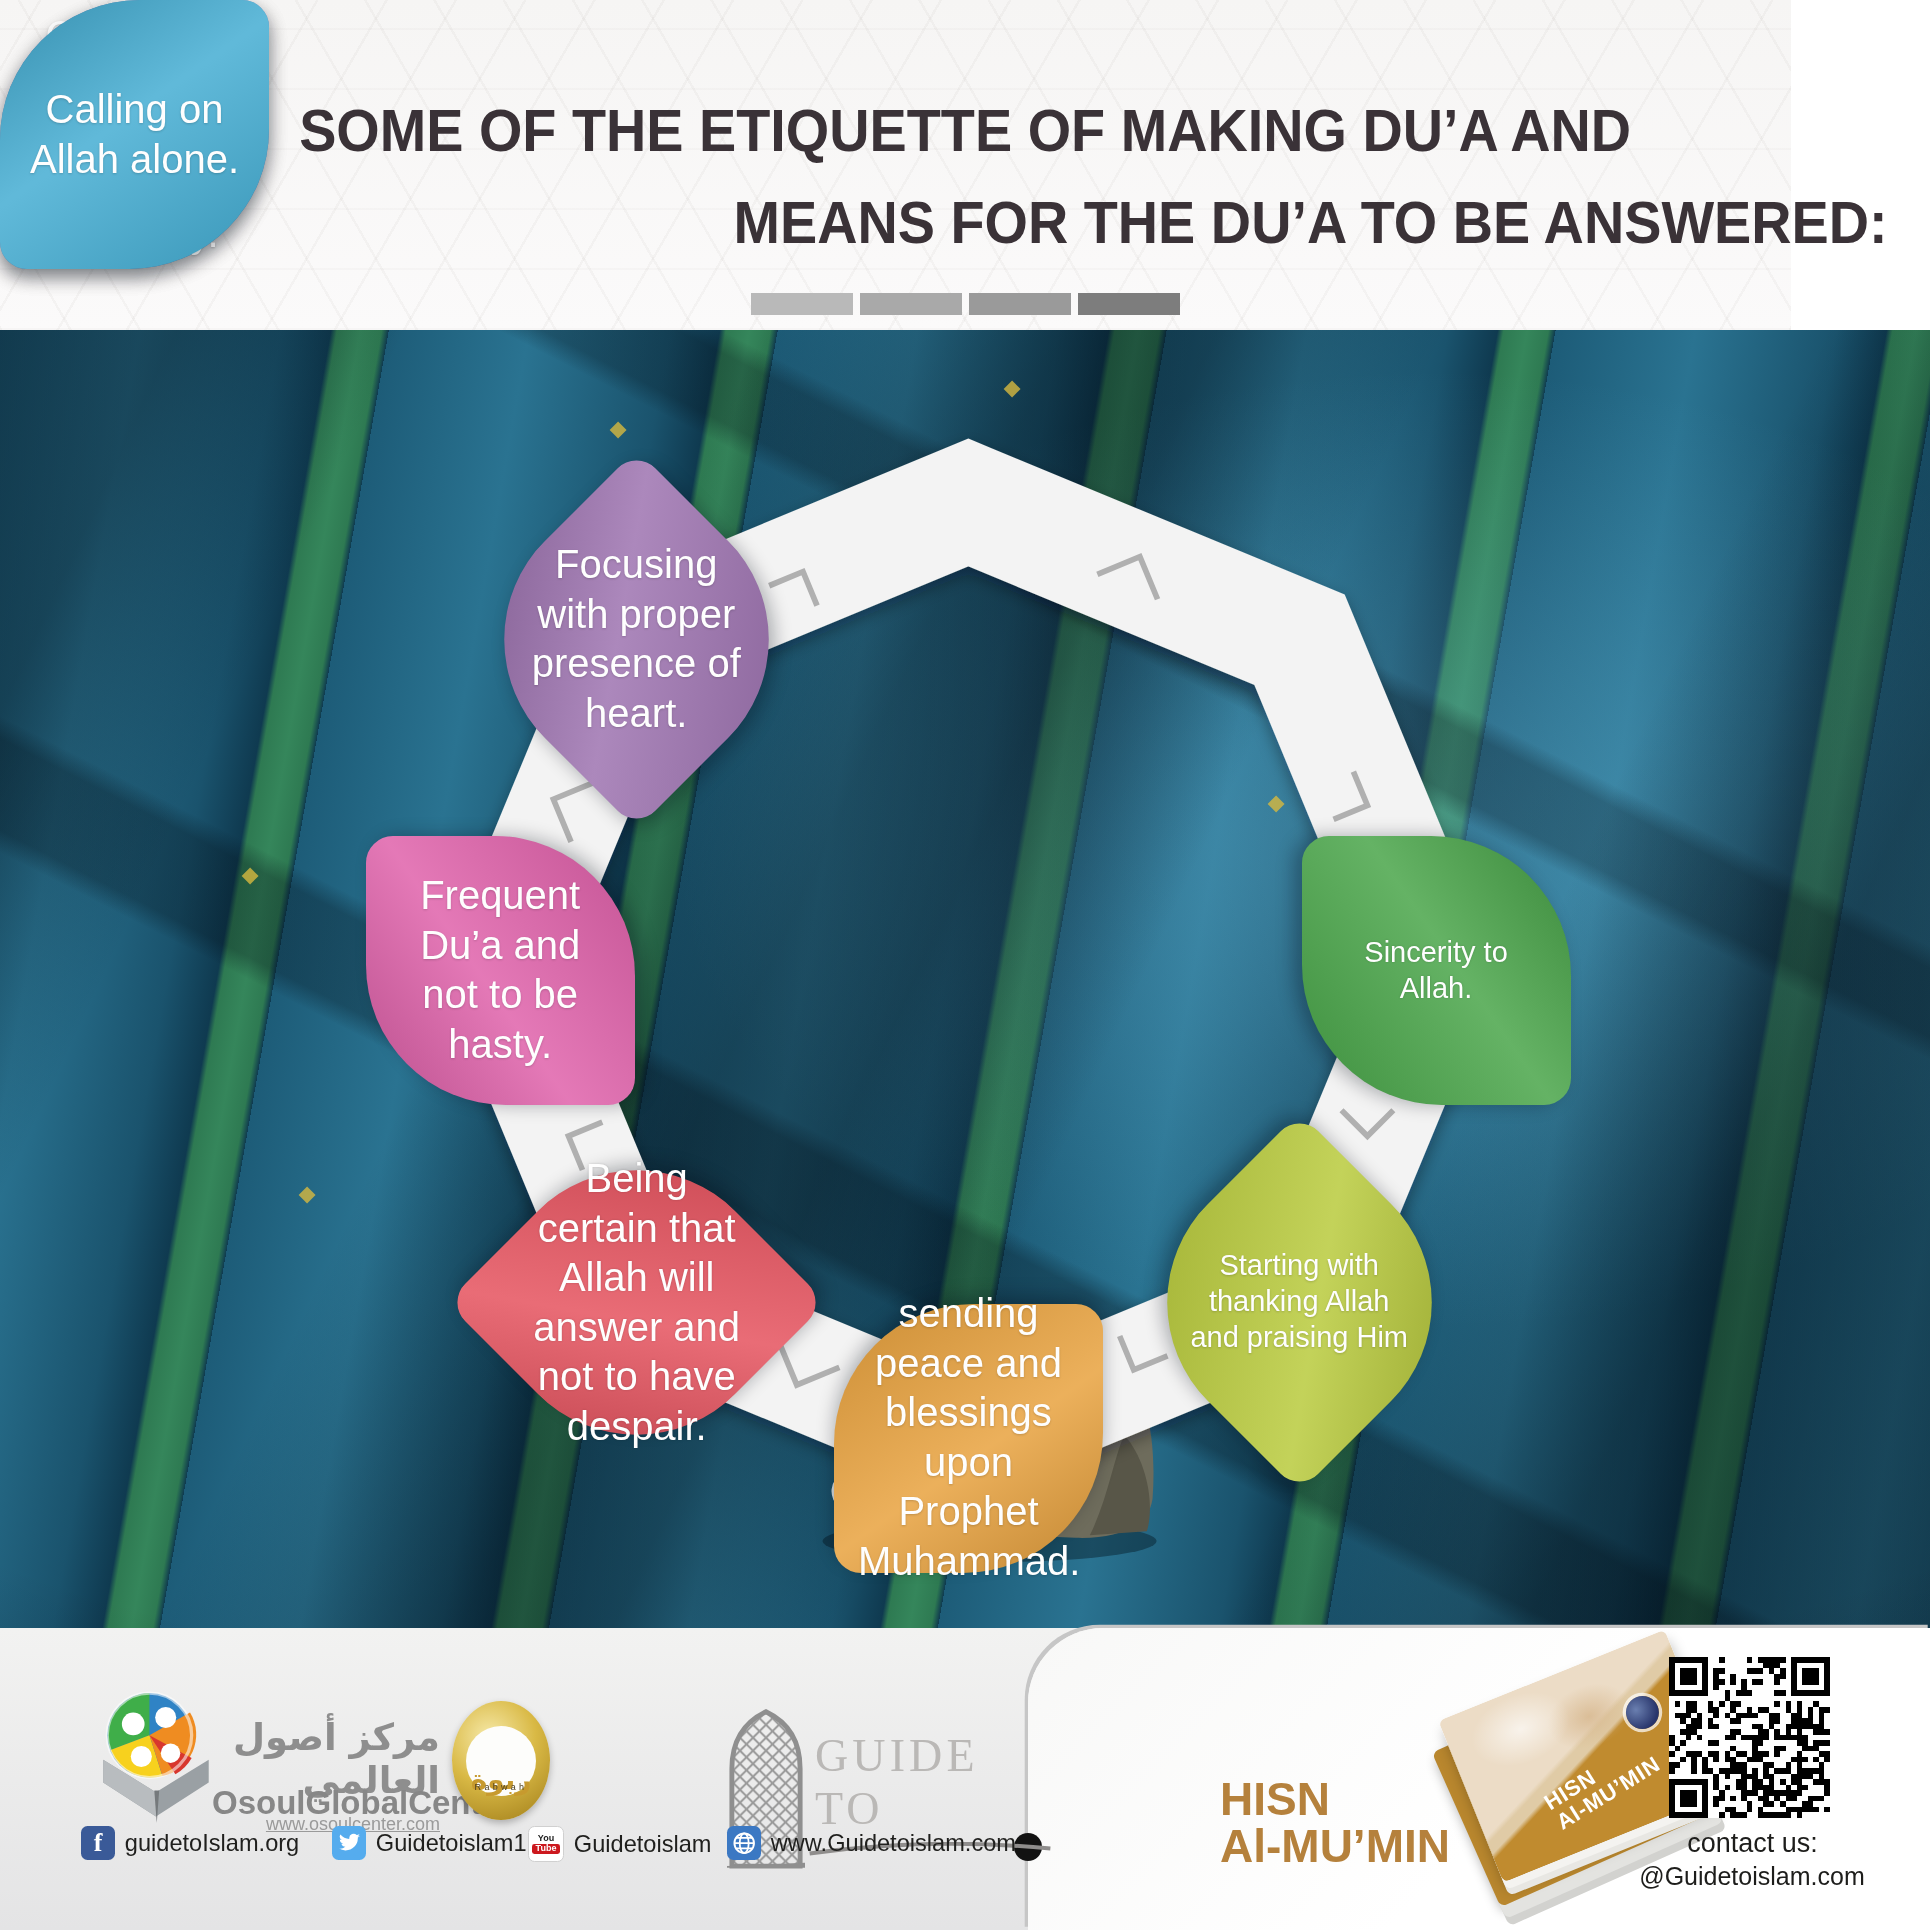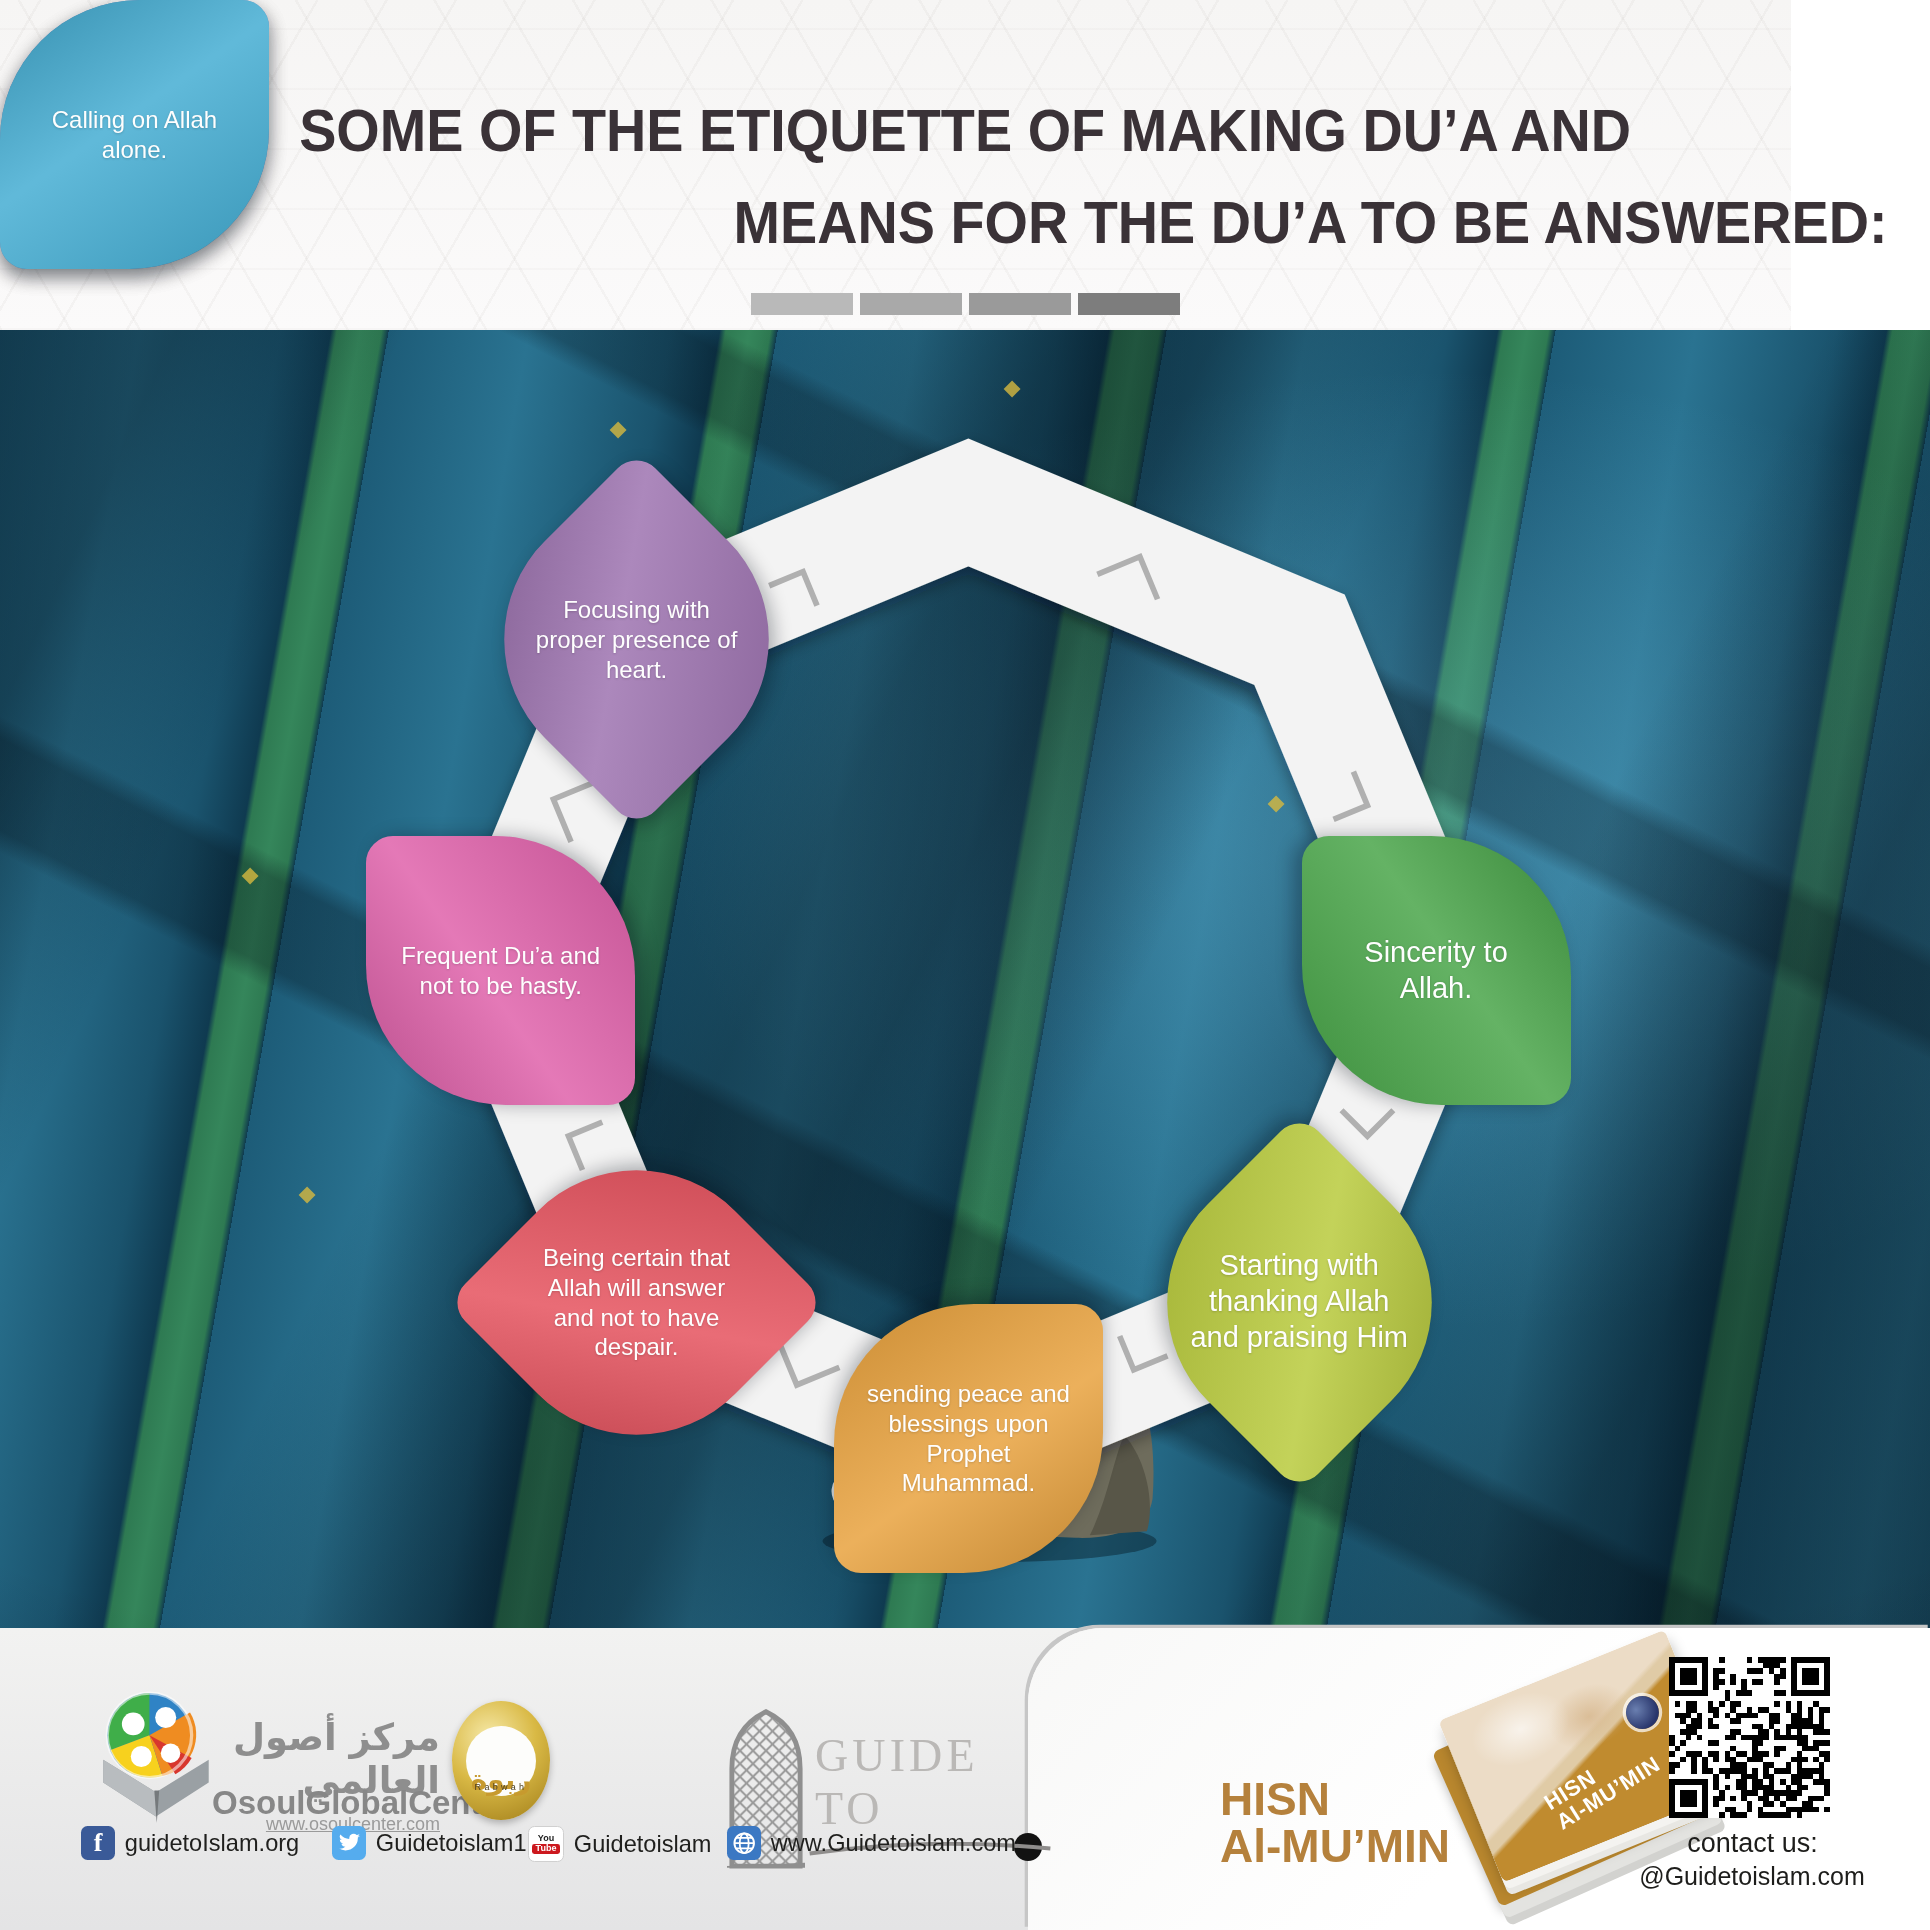--- a/index.html
+++ b/index.html
@@ -33,21 +33,21 @@
         #2e7a52 332px, #35865b 355px, #2e7a52 376px, #0f3a50 383px),
       #123647;}
   .star{position:absolute;width:12.2px;height:12.2px;background:#d7b93f;opacity:.8;
         transform:rotate(45deg);}
   .person{position:absolute;left:794px;top:916px;width:383px;height:326px;}
 
   
   .ringsvg{position:absolute;left:0;top:0;width:1931px;height:1931px;pointer-events:none;}
   .leaf{position:absolute;width:269px;height:269px;border-radius:52% 10% 52% 10%;
         box-shadow:0 8.1px 18px rgba(0,10,20,.30);display:flex;align-items:center;justify-content:center;}
-  .leaf .label{width:221px;text-align:center;color:#fefefe;font-size:24px;line-height:1.24;
+  .leaf .label{width:221px;text-align:center;color:#fefefe;font-size:40px;line-height:1.24;
         text-shadow:0 0.8px 2.4px rgba(0,0,0,.18);}
   .leaf:nth-of-type(1){left:834px;top:368px; transform:rotate(0deg);}
   .leaf:nth-of-type(2){left:1165px;top:505px; transform:rotate(45deg);}
   .leaf:nth-of-type(3){left:1302px;top:836px;transform:rotate(90deg);}
   .leaf:nth-of-type(4){left:1165px;top:1168px;transform:rotate(135deg);}
   .leaf:nth-of-type(5){left:834px;top:1304px;transform:rotate(180deg);}
   .leaf:nth-of-type(6){left:502px; top:1168px;transform:rotate(225deg);}
   .leaf:nth-of-type(7){left:366px; top:836px;transform:rotate(270deg);}
   .leaf:nth-of-type(8){left:502px; top:505px; transform:rotate(315deg);}
   .leaf:nth-of-type(1) .label{transform:rotate(0deg);}

